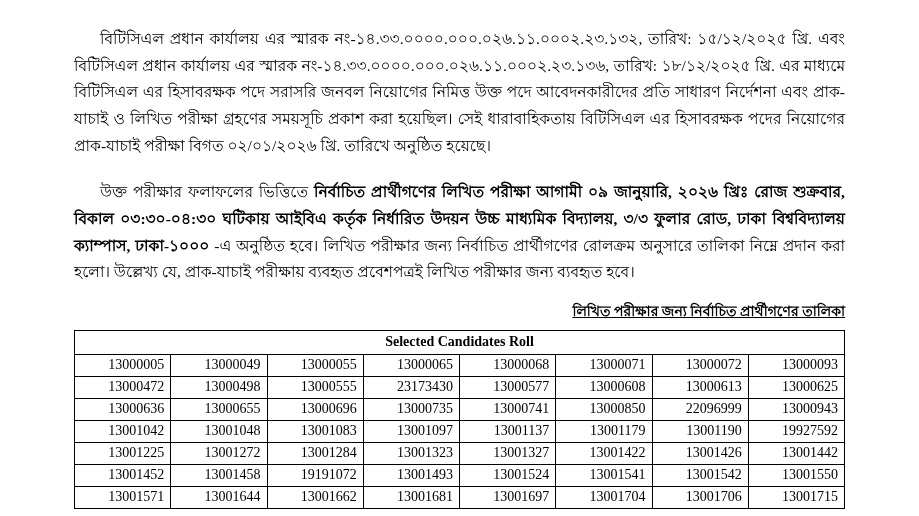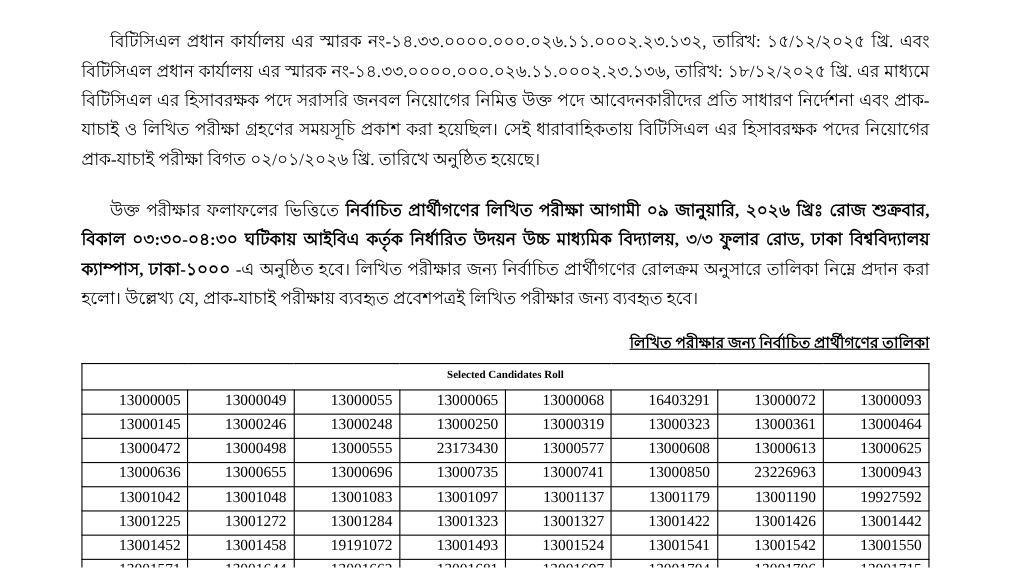--- a/index.html
+++ b/index.html
@@ -55,21 +55,21 @@
   table.roll-table th,
   table.roll-table td {
     border: 1px solid #000000;
     font-size: 14px;
     padding: 1px 6px 2px 6px;
     height: 18px;
   }
   table.roll-table th.head {
     text-align: center;
     font-weight: bold;
-    font-size: 10px;
+    font-size: 14px;
     padding: 2px 0 3px 0;
     font-family: Liberation Serif, serif;
   }
   table.roll-table td {
     text-align: right;
     font-weight: normal;
   }
 </style>
 </head>
 <body>
@@ -92,52 +92,42 @@
         <th class="head" colspan="8">Selected Candidates Roll</th>
       </tr>
     </thead>
     <tbody>
       <tr>
         <td>13000005</td>
         <td>13000049</td>
         <td>13000055</td>
         <td>13000065</td>
         <td>13000068</td>
-        <td>16403291</td>
+        <td>13000071</td>
         <td>13000072</td>
         <td>13000093</td>
-      </tr>
-      <tr>
-        <td>13000145</td>
-        <td>13000246</td>
-        <td>13000248</td>
-        <td>13000250</td>
-        <td>13000319</td>
-        <td>13000323</td>
-        <td>13000361</td>
-        <td>13000464</td>
       </tr>
       <tr>
         <td>13000472</td>
         <td>13000498</td>
         <td>13000555</td>
         <td>23173430</td>
         <td>13000577</td>
         <td>13000608</td>
         <td>13000613</td>
         <td>13000625</td>
       </tr>
       <tr>
         <td>13000636</td>
         <td>13000655</td>
         <td>13000696</td>
         <td>13000735</td>
         <td>13000741</td>
         <td>13000850</td>
-        <td>23226963</td>
+        <td>22096999</td>
         <td>13000943</td>
       </tr>
       <tr>
         <td>13001042</td>
         <td>13001048</td>
         <td>13001083</td>
         <td>13001097</td>
         <td>13001137</td>
         <td>13001179</td>
         <td>13001190</td>

